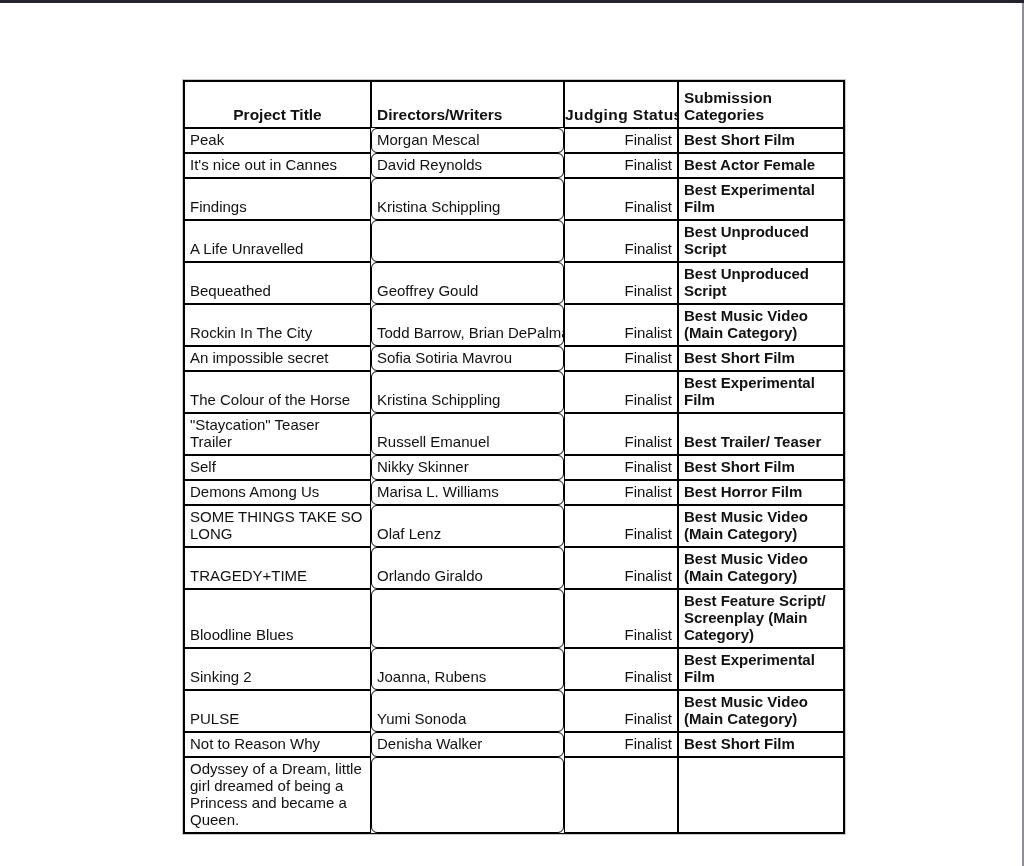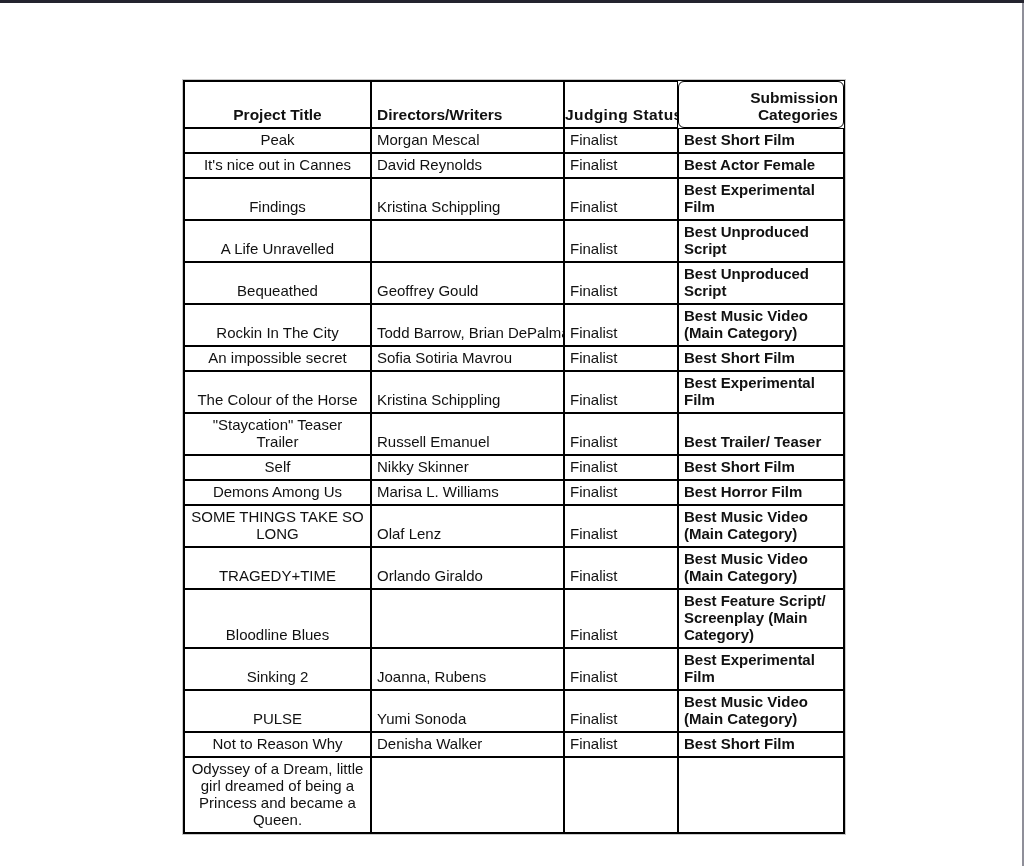--- a/index.html
+++ b/index.html
@@ -55,24 +55,24 @@
   td { height: 17px; }
   .h-title    { }
   .h-directors{ text-align: left; }
   .h-status   {
     text-align: center;
     white-space: nowrap;
     padding-left: 0;
     padding-right: 0;
     letter-spacing: 0.4px;
   }
-  .h-categories { text-align: right; border-radius: 6px; }
-  .col-title     { text-align: center; }
-  .col-directors { text-align: left; white-space: nowrap; }
-  .col-status    { text-align: left; }
+  .h-categories { text-align: left; }
+  .col-title     { text-align: left; }
+  .col-directors { text-align: left; white-space: nowrap; border-radius: 6px; }
+  .col-status    { text-align: right; }
   .col-categories{ text-align: left; font-weight: bold; }
   .red-x {
     display: inline-block;
     vertical-align: -2px;
     margin-left: 2px;
   }
 </style>
 </head>
 <body>
 

